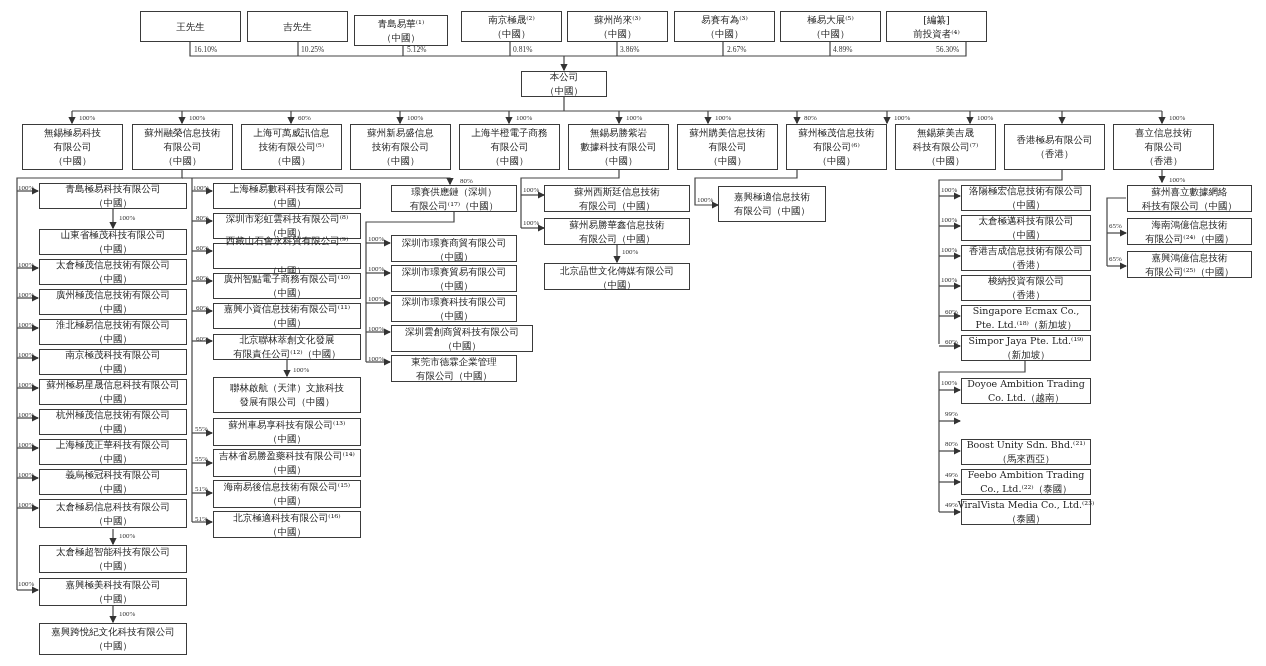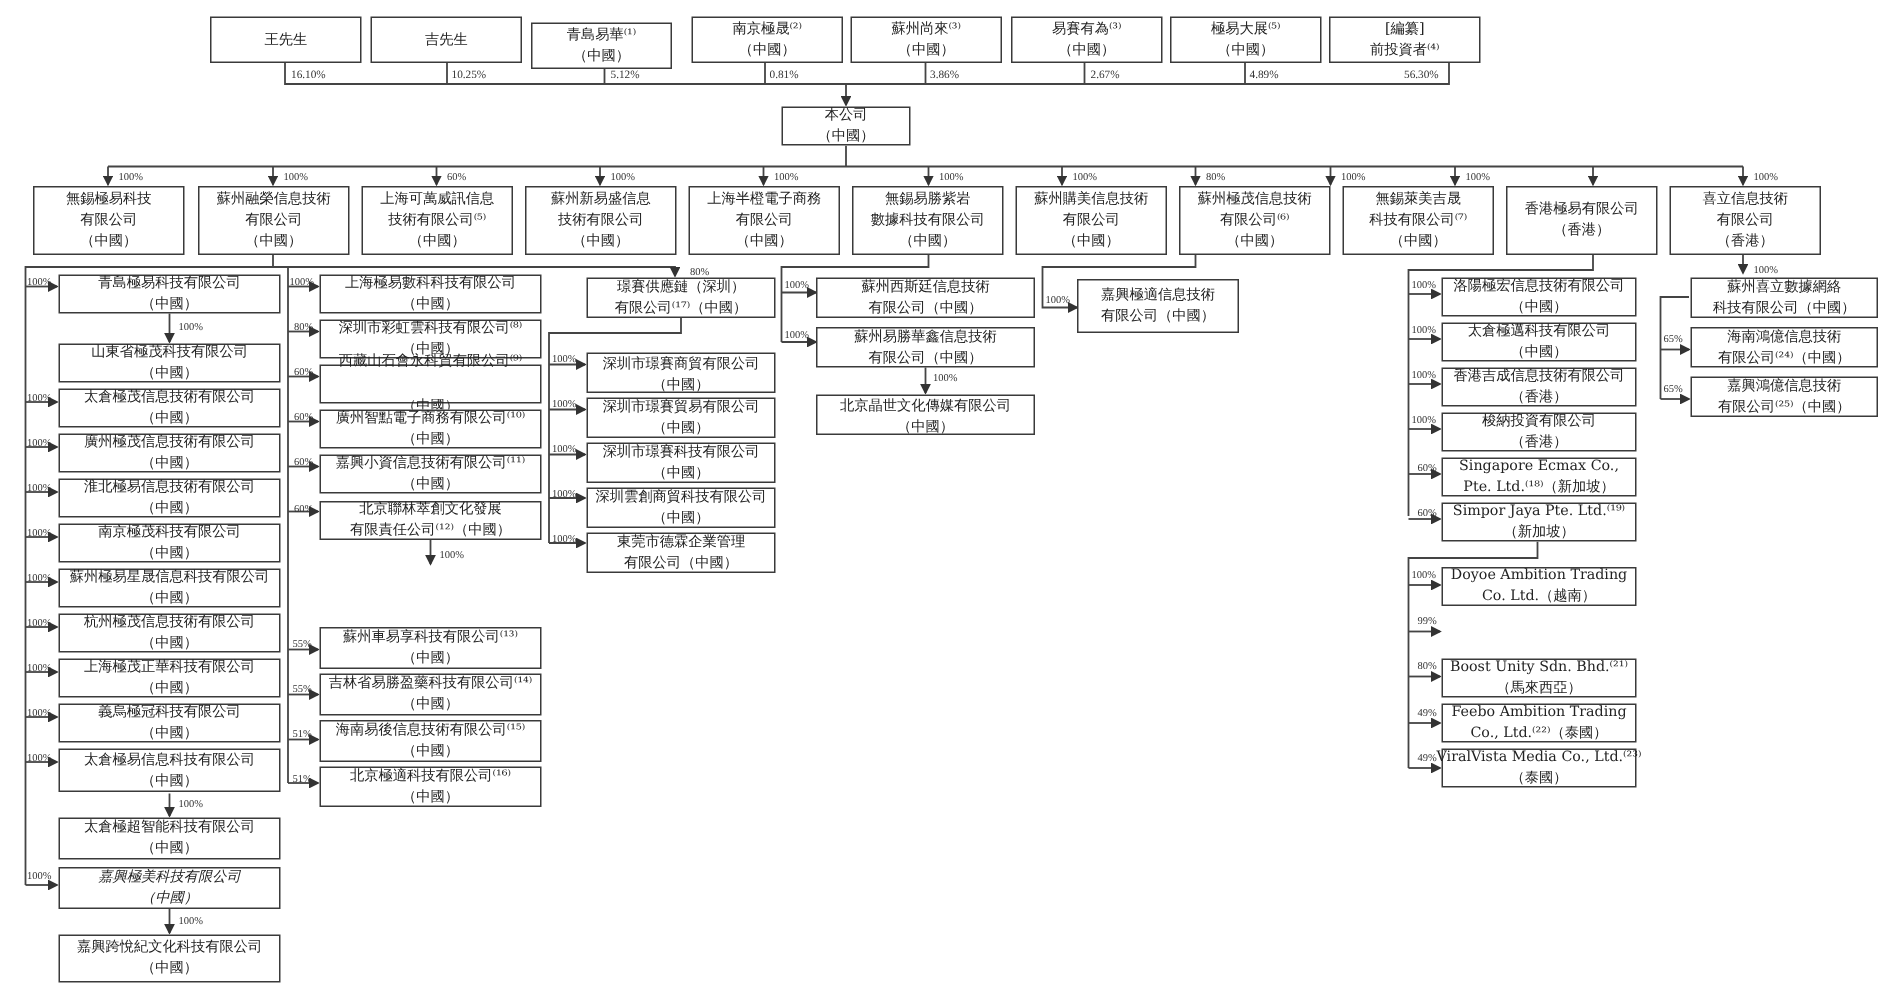--- a/index.html
+++ b/index.html
@@ -270,21 +270,21 @@
       <span class="line">（中國）</span>
     </div>
   <div class="box" style="left:39px;top:499px;width:148px;height:29px;">
       <span class="line">太倉極易信息科技有限公司</span>
       <span class="line">（中國）</span>
     </div>
   <div class="box" style="left:39px;top:545px;width:148px;height:28px;">
       <span class="line">太倉極超智能科技有限公司</span>
       <span class="line">（中國）</span>
     </div>
-  <div class="box" style="left:39px;top:578px;width:148px;height:28px;font-style:italic;">
+  <div class="box" style="left:39px;top:578px;width:148px;height:28px;">
       <span class="line">嘉興極美科技有限公司</span>
       <span class="line">（中國）</span>
     </div>
   <div class="box" style="left:39px;top:623px;width:148px;height:32px;">
       <span class="line">嘉興跨悅紀文化科技有限公司</span>
       <span class="line">（中國）</span>
     </div>
 
   <span class="pct" style="left:18px;top:184px;">100%</span>
   <span class="pct" style="left:119px;top:214px;">100%</span>
@@ -318,20 +318,24 @@
       <span class="line">（中國）</span>
     </div>
   <div class="box" style="left:213px;top:303px;width:148px;height:26px;">
       <span class="line">嘉興小資信息技術有限公司⁽¹¹⁾</span>
       <span class="line">（中國）</span>
     </div>
   <div class="box" style="left:213px;top:334px;width:148px;height:26px;">
       <span class="line">北京聯林萃創文化發展</span>
       <span class="line">有限責任公司⁽¹²⁾（中國）</span>
     </div>
+  <div class="box" style="left:213px;top:377px;width:148px;height:36px;">
+      <span class="line">聯林啟航（天津）文旅科技</span>
+      <span class="line">發展有限公司（中國）</span>
+    </div>
   <div class="box" style="left:213px;top:418px;width:148px;height:28px;">
       <span class="line">蘇州車易享科技有限公司⁽¹³⁾</span>
       <span class="line">（中國）</span>
     </div>
   <div class="box" style="left:213px;top:449px;width:148px;height:28px;">
       <span class="line">吉林省易勝盈藥科技有限公司⁽¹⁴⁾</span>
       <span class="line">（中國）</span>
     </div>
   <div class="box" style="left:213px;top:480px;width:148px;height:28px;">
       <span class="line">海南易後信息技術有限公司⁽¹⁵⁾</span>
@@ -363,21 +367,21 @@
       <span class="line">（中國）</span>
     </div>
   <div class="box" style="left:391px;top:265px;width:126px;height:27px;">
       <span class="line">深圳市璟賽貿易有限公司</span>
       <span class="line">（中國）</span>
     </div>
   <div class="box" style="left:391px;top:295px;width:126px;height:27px;">
       <span class="line">深圳市璟賽科技有限公司</span>
       <span class="line">（中國）</span>
     </div>
-  <div class="box" style="left:391px;top:325px;width:126px;height:27px;">
+  <div class="box" style="left:391px;top:325px;width:142px;height:27px;">
       <span class="line">深圳雲創商貿科技有限公司</span>
       <span class="line">（中國）</span>
     </div>
   <div class="box" style="left:391px;top:355px;width:126px;height:27px;">
       <span class="line">東莞市德霖企業管理</span>
       <span class="line">有限公司（中國）</span>
     </div>
 
   <span class="pct" style="left:460px;top:177px;">80%</span>
   <span class="pct" style="left:368px;top:235px;">100%</span>

